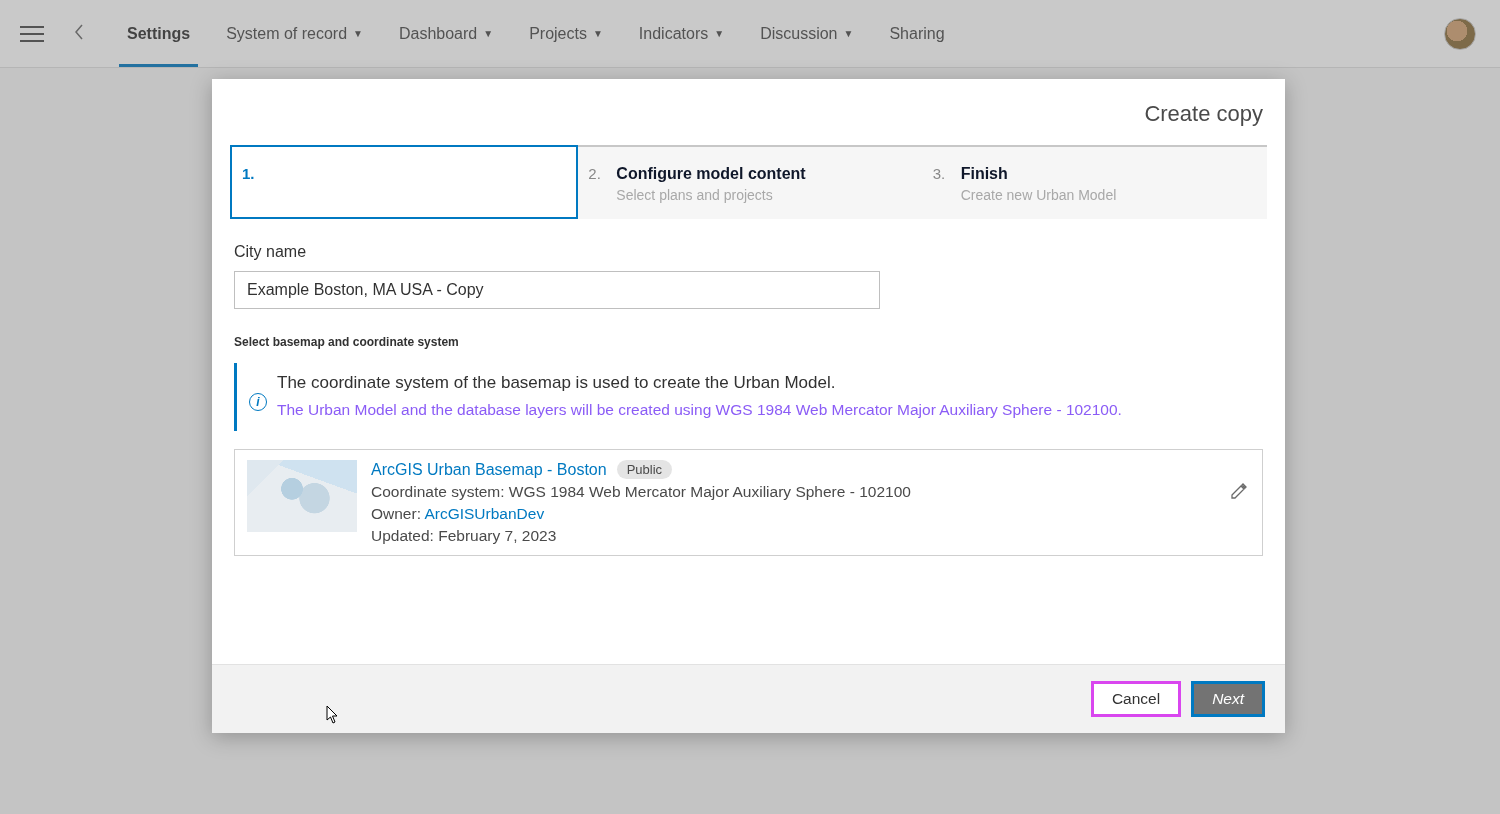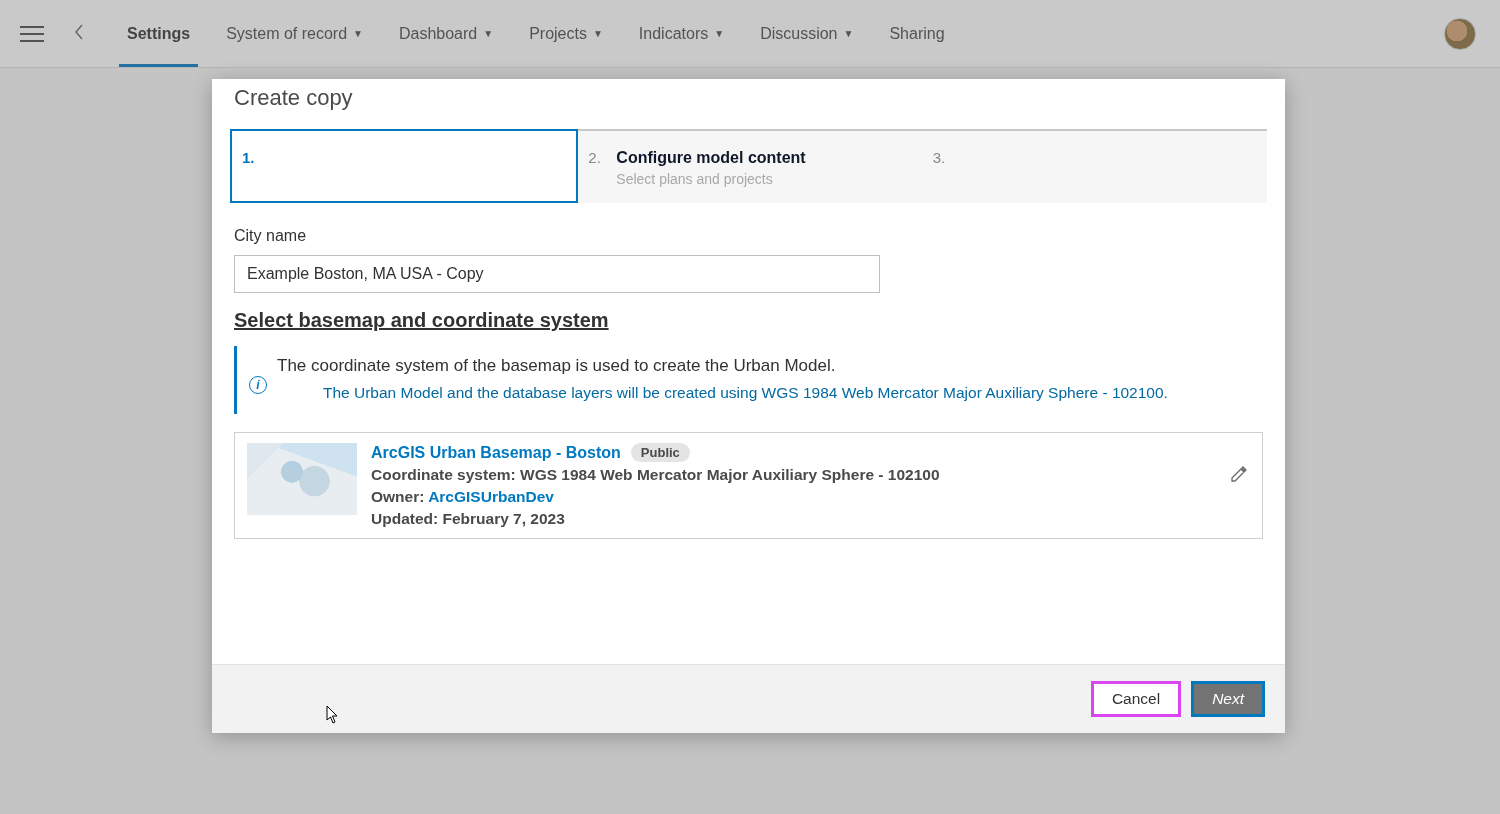--- a/index.html
+++ b/index.html
@@ -52,22 +52,22 @@
   }
   .modal {
     position:absolute; z-index:10;
     left:212px; top:79px;
     width:1073px; height:654px;
     background:#fff;
     box-shadow: 0 4px 20px rgba(0,0,0,0.25);
     display:flex; flex-direction:column;
   }
   .modal-title {
-    padding: 6px 22px 18px 22px;
-    font-size:22px; color:#4a4a4a; font-weight:400;
+    padding: 22px 22px 18px 22px;
+    font-size:22px; color:#4a4a4a; font-weight:400;text-align:right;
   }
 
   .steps-flex { display:flex; margin:0 18px; }
   .step-box {
     flex:1;
     padding:18px 14px 16px 10px;
     border-top:2px solid #c7c7c7;
     background:#f6f6f6;
     display:flex;
   }
@@ -85,56 +85,56 @@
     overflow:auto;
     background:#fff;
   }
   .field-label { font-size:16px; color:#323232; margin-bottom:10px; font-weight:400;}
   .text-input {
     width:646px; height:38px;
     border:1px solid #bfbfbf; padding:0 12px;
     font-size:16px; color:#323232;
     background:#fff;
   }
-  .section-label { font-size:20px; font-weight:600; color:#323232; margin-top:16px; margin-bottom:14px;text-decoration:underline;}
+  .section-label { font-size:12px; font-weight:600; color:#323232; margin-top:26px; margin-bottom:14px;}
   .info-box {
     border-left:3px solid #0079c1;
     padding:10px 12px 10px 40px;
     position:relative;
     margin-bottom:18px;
   }
   .info-icon-circle {
     position:absolute; left:12px; top:30px;
     width:18px; height:18px; border:1.5px solid #0079c1; border-radius:50%;
     display:flex; align-items:center; justify-content:center;
     color:#0079c1; font-size:12px; font-weight:700; font-style:italic;
   }
   .info-title { font-size:17px; color:#323232; margin-bottom:6px;}
-  .info-text { font-size:15.5px; color:#0369a1; line-height:1.45;margin-left:46px;}
+  .info-text { font-size:15.5px; color:#8b5cf6; line-height:1.45;}
   .basemap-card {
     border:1px solid #cfcfcf;
     padding:10px 12px;
     display:flex; align-items:flex-start;
     gap:14px;
     position:relative;
   }
   .thumb {
     width:110px; height:72px;
     background:
       linear-gradient(135deg,#dfe8ef 0 20%,transparent 20%),
       linear-gradient(200deg,#cfe2f0 0 30%,transparent 30%),
       #e8edf1;
     position:relative;
   }
   .thumb::after{
     content:""; position:absolute; inset:10px 20px 15px 15px;
     background: radial-gradient(circle at 40% 40%, #b5cfe0 0 20%, transparent 21%),
                 radial-gradient(circle at 70% 60%, #c4d6e2 0 25%, transparent 26%);
   }
-  .card-body { flex:1;font-weight:bold; }
+  .card-body { flex:1; }
   .card-title-row { display:flex; align-items:center; gap:10px; }
   .card-link { color:#0079c1; font-size:16px; cursor:pointer;}
   .badge {
     background:#e4e4e4; color:#4a4a4a;
     border-radius:10px; padding:2px 10px; font-size:13px;
   }
   .card-line { font-size:15.5px; color:#4a4a4a; margin-top:4px;}
   .owner-link { color:#0079c1; cursor:pointer;}
   .edit-icon {
     position:absolute; right:14px; top:32px;
@@ -217,20 +217,24 @@
     </div>
     <div class="step-box">
       <div class="num">2.</div>
       <div>
         <div class="ttl">Configure model content</div>
         <div class="sub">Select plans and projects</div>
       </div>
     </div>
     <div class="step-box">
       <div class="num">3.</div>
+      <div>
+        <div class="ttl">Finish</div>
+        <div class="sub">Create new Urban Model</div>
+      </div>
     </div>
   </div>
 
   <div class="modal-body">
     <div class="field-label">City name</div>
     <input class="text-input" type="text" value="Example Boston, MA USA - Copy" style="">
 
     <div class="section-label">Select basemap and coordinate system</div>
 
     <div class="info-box">

